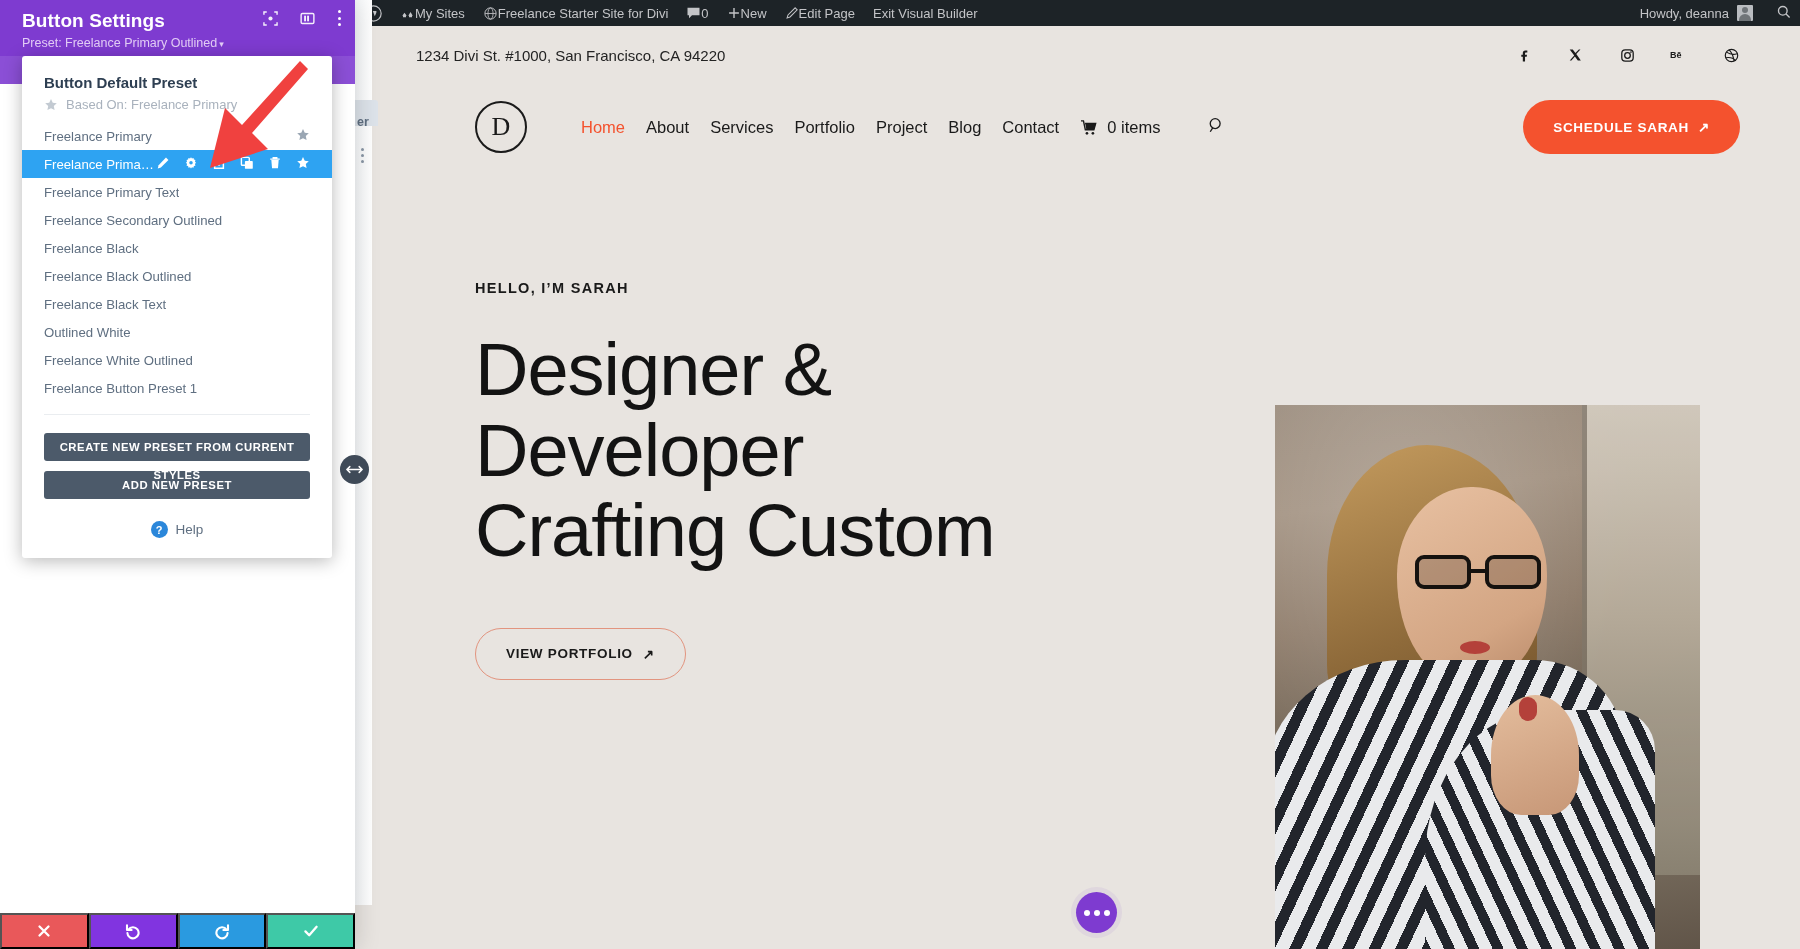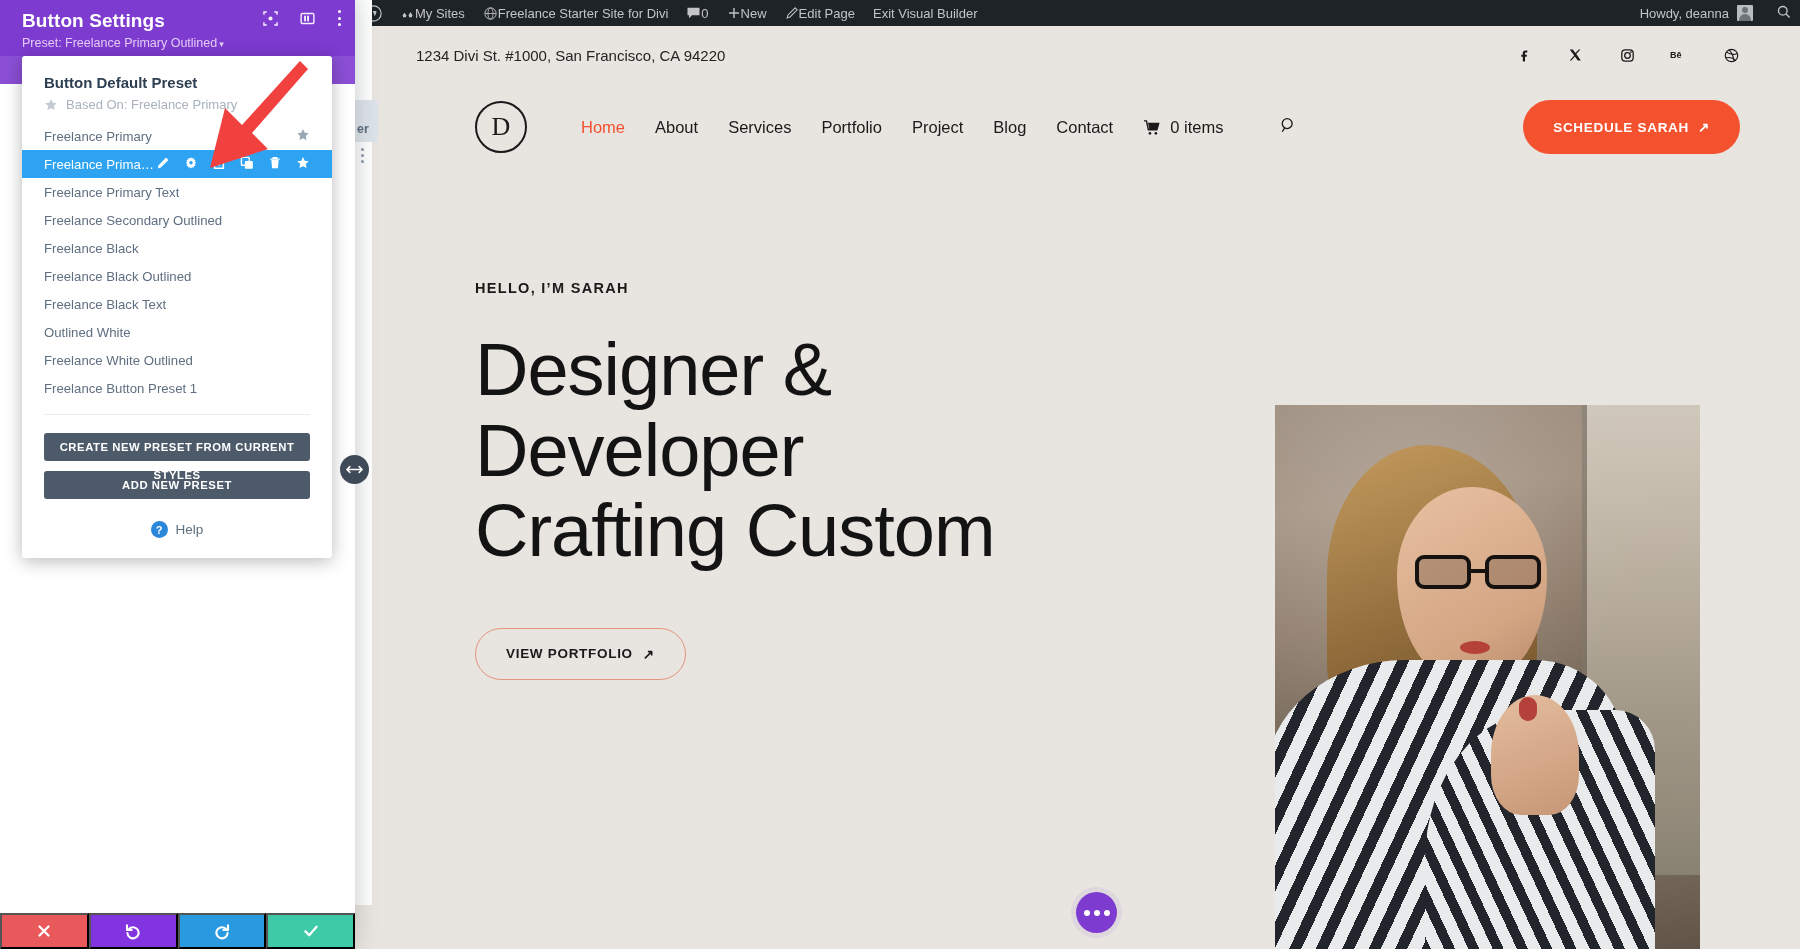--- a/index.html
+++ b/index.html
@@ -90,23 +90,23 @@
   
   .panel-actions { position: absolute; bottom: 0; left: 0; width: 355px; height: 36px; display: flex; }
   .pa-btn { flex: 1; display: flex; align-items: center; justify-content: center; color: #fff; }
   .pa-close { background: #e9585a; }
   .pa-undo  { background: #8134e0; }
   .pa-redo  { background: #2a9ae0; }
   .pa-save  { background: #3ec9a7; }
 
   
   .behind-tab {
-    position: absolute; left: 355px; top: 100px; height: 42px; z-index: 55;
+    position: absolute; left: 355px; top: 100px; height: 26px; z-index: 55;
     background: #dde3ea; color: #5f6f81; font-size: 12.5px; font-weight: bold;
-    padding: 22px 9px 0 2px; border-radius: 0 3px 0 0;
+    padding: 15px 9px 0 2px; border-radius: 0 3px 0 0;
   }
   .behind-strip {
     position: absolute; left: 355px; top: 0px; width: 17px; height: 905px;
     background: linear-gradient(to right,#f7f9fb,#ffffff); z-index: 50;
   }
   .behind-dots { position: absolute; left: 361px; top: 148px; z-index: 56;
                  width: 4px; height: 15px; display:flex; flex-direction:column; justify-content:space-between; }
   .behind-dots i { width: 3px; height: 3px; background: #8a97a6; border-radius: 50%; }
 
   .drag-handle {
@@ -121,21 +121,21 @@
   .site-address { font-size: 15px; color: #232323; }
   .site-socials { margin-left: auto; display: flex; align-items: center; gap: 34px; }
   .soc { width: 18px; height: 18px; display: flex; align-items: center; justify-content: center; color: #1a1a1a; }
 
   .site-nav { height: 86px; display: flex; align-items: center; padding: 0 60px 0 120px; }
   .logo-circle {
     width: 52px; height: 52px; border-radius: 50%; border: 2px solid #1a1a1a;
     display: flex; align-items: center; justify-content: center;
     font-family: "Liberation Serif", serif; font-size: 26px; color: #1a1a1a;
   }
-  .nav-links { display: flex; align-items: center; gap: 30px; margin-left: 54px; font-size: 16.5px; color: #1a1a1a; }
+  .nav-links { display: flex; align-items: center; gap: 21px; margin-left: 54px; font-size: 16.5px; color: #1a1a1a; }
   .nav-links .active { color: #f4522e; }
   .nav-cart { display: flex; align-items: center; gap: 8px; font-size: 16.5px; }
   .nav-search { margin-left: 26px; }
   .cta-btn {
     margin-left: auto; background: #f4522e; color: #fff; font-size: 13.5px; font-weight: bold;
     letter-spacing: .7px; border-radius: 32px; height: 54px; padding: 0 30px;
     display: flex; align-items: center; gap: 9px; border: none;
     font-family: "Liberation Sans", sans-serif;
   }
 

